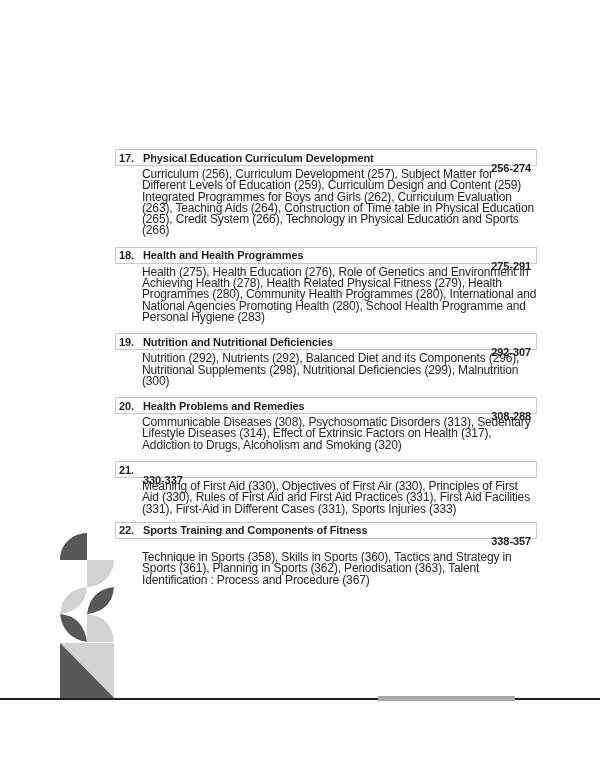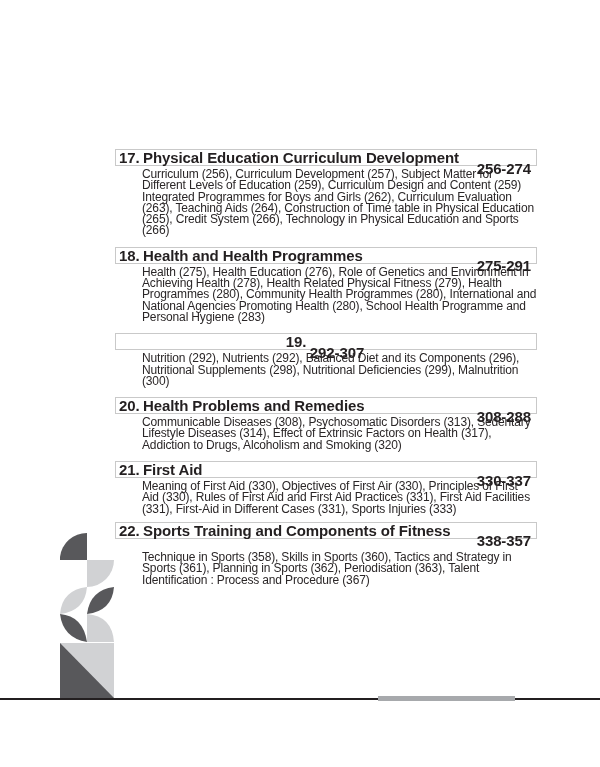--- a/index.html
+++ b/index.html
@@ -25,23 +25,22 @@
       margin: 0;
     }
     .chapter-head {
       display: flex;
       align-items: center;
       height: 17px;
       border: 1px solid #c9c9c9;
       box-sizing: border-box;
       padding: 0 5px 0 3px;
       font-weight: bold;
-      font-size: 15px;
+      font-size: 11px;
       letter-spacing: -0.1px;
-      justify-content: center;
     }
     .chapter-num {
       width: 24px;
       flex: 0 0 auto;
     }
     .chapter-title {
       flex: 1 1 auto;
       white-space: nowrap;
     }
     .chapter-pages {
@@ -106,40 +105,40 @@
       <span class="chapter-title">Health and Health Programmes</span>
       <span class="chapter-pages">275-291</span>
     </div>
     <p class="chapter-topics">Health (275), Health Education (276), Role of Genetics and Environment in Achieving Health (278), Health Related Physical Fitness (279), Health Programmes (280), Community Health Programmes (280), International and National Agencies Promoting Health (280), School Health Programme and Personal Hygiene (283)</p>
   </section>
   <div class="gap-18"></div>
 
   <section class="chapter">
     <div class="chapter-head">
       <span class="chapter-num">19.</span>
+      <span class="chapter-title">Nutrition and Nutritional Deficiencies</span>
       <span class="chapter-pages">292-307</span>
     </div>
     <p class="chapter-topics">Nutrition (292), Nutrients (292), Balanced Diet and its Components (296), Nutritional Supplements (298), Nutritional Deficiencies (299), Malnutrition (300)</p>
   </section>
   <div class="gap-19"></div>
 
   <section class="chapter">
     <div class="chapter-head">
       <span class="chapter-num">20.</span>
       <span class="chapter-title">Health Problems and Remedies</span>
       <span class="chapter-pages">308-288</span>
     </div>
     <p class="chapter-topics">Communicable Diseases (308), Psychosomatic Disorders (313), Sedentary Lifestyle Diseases (314), Effect of Extrinsic Factors on Health (317), Addiction to Drugs, Alcoholism and Smoking (320)</p>
   </section>
   <div class="gap-20"></div>
 
   <section class="chapter">
     <div class="chapter-head">
       <span class="chapter-num">21.</span>
-      <span class="chapter-title">First Aid</span>
       <span class="chapter-pages">330-337</span>
     </div>
     <p class="chapter-topics">Meaning of First Aid (330), Objectives of First Air (330), Principles of First Aid (330), Rules of First Aid and First Aid Practices (331), First Aid Facilities (331), First-Aid in Different Cases (331), Sports Injuries (333)</p>
   </section>
   <div class="gap-21"></div>
 
   <section class="chapter">
     <div class="chapter-head">
       <span class="chapter-num">22.</span>
       <span class="chapter-title">Sports Training and Components of Fitness</span>

